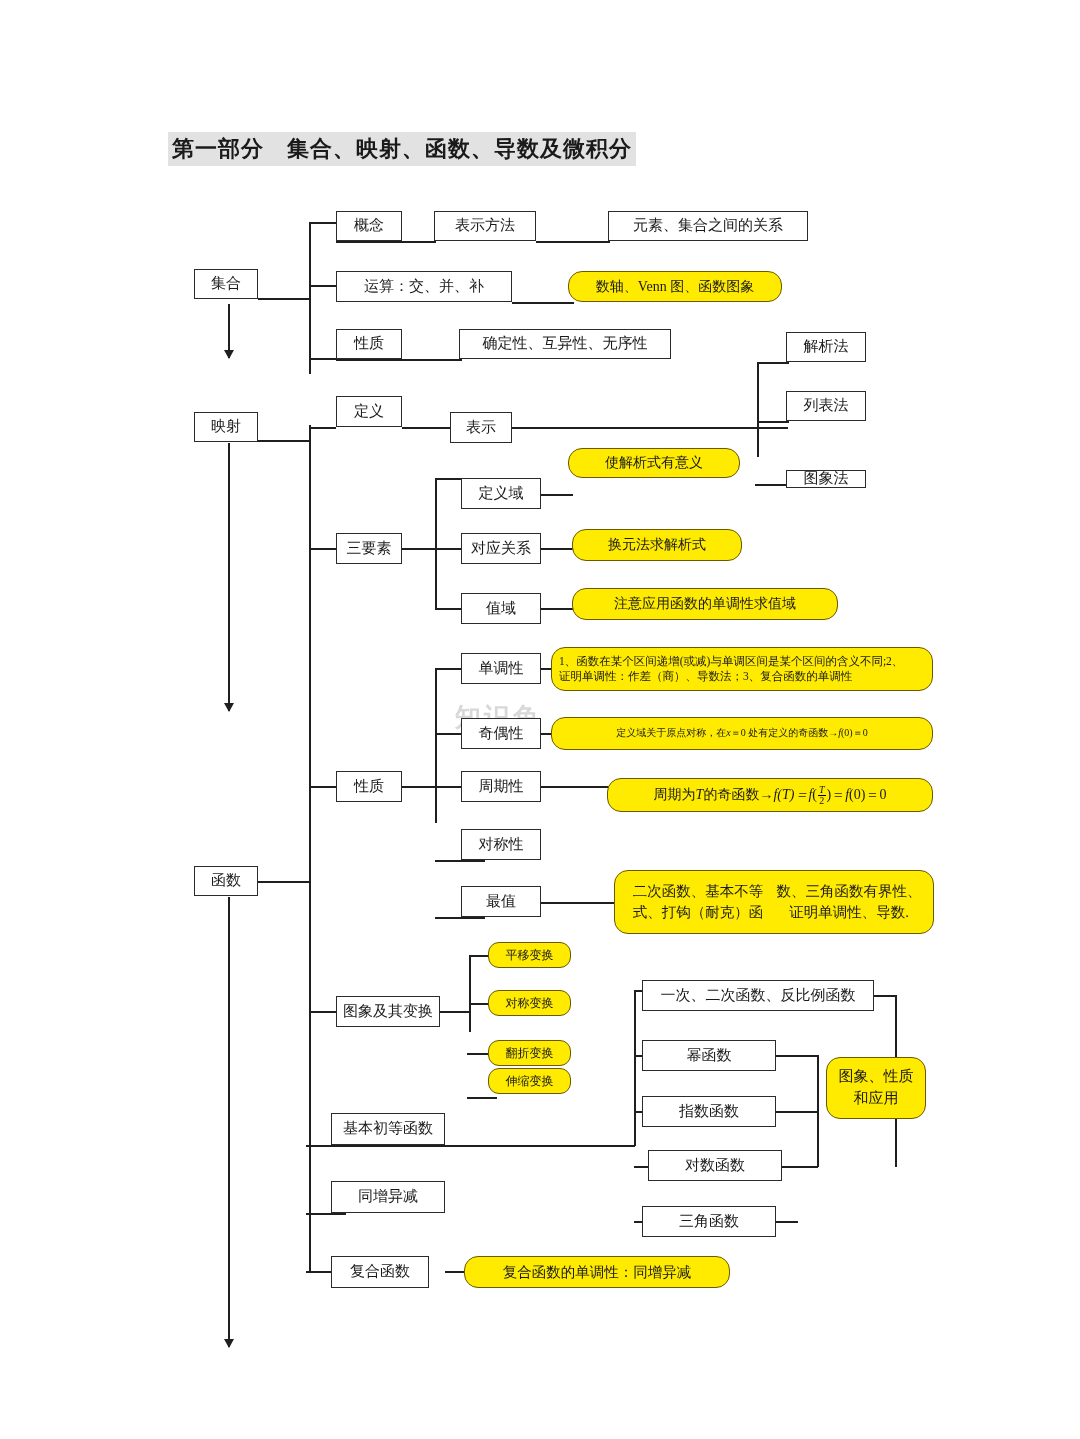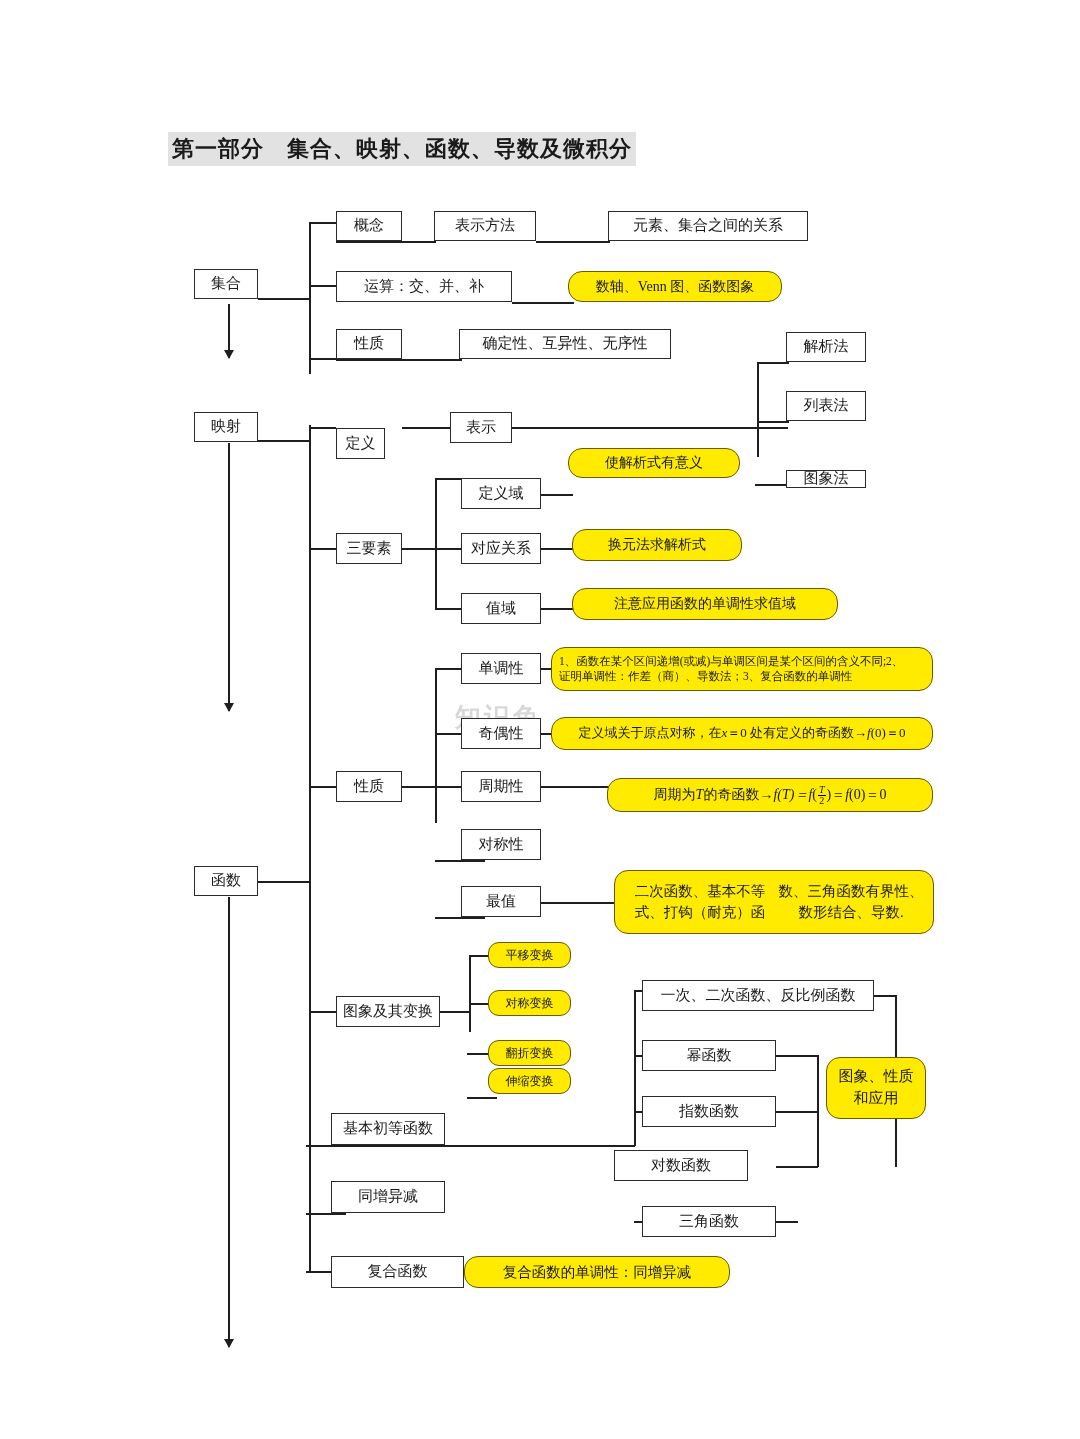--- a/index.html
+++ b/index.html
@@ -154,21 +154,21 @@
   <div class="ln h" style="left:309px;top:358px;width:27px;"></div>
   <div class="nd" style="left:336px;top:329px;width:66px;height:30px;">性质</div>
   <div class="ln h" style="left:336px;top:359px;width:126px;"></div>
   <div class="nd" style="left:459px;top:329px;width:212px;height:30px;">确定性、互异性、无序性</div>
 
   <div class="ln h" style="left:258px;top:440px;width:52px;"></div>
   <div class="ln v" style="left:309px;top:425px;height:847px;"></div>
   <div class="ln h" style="left:258px;top:881px;width:52px;"></div>
 
   <div class="ln h" style="left:309px;top:427px;width:27px;"></div>
-  <div class="nd" style="left:336px;top:428px;width:49px;height:31px;">定义</div>
+  <div class="nd" style="left:336px;top:396px;width:66px;height:31px;">定义</div>
   <div class="ln h" style="left:402px;top:427px;width:50px;"></div>
   <div class="nd" style="left:450px;top:412px;width:62px;height:31px;">表示</div>
 
   <div class="ln h" style="left:512px;top:427px;width:276px;"></div>
 
   <div class="ln v" style="left:757px;top:362px;height:95px;"></div>
 
   <div class="ln h" style="left:757px;top:362px;width:32px;"></div>
   <div class="nd" style="left:786px;top:332px;width:80px;height:30px;">解析法</div>
 
@@ -208,21 +208,21 @@
   <div class="nd" style="left:461px;top:653px;width:80px;height:31px;">单调性</div>
   <div class="ln h" style="left:541px;top:668px;width:14px;"></div>
   <div class="yl tiny multi" style="left:551px;top:647px;width:382px;height:44px;flex-direction:column;align-items:flex-start;justify-content:center;">
     <span>1、函数在某个区间递增(或减)与单调区间是某个区间的含义不同;2、</span>
     <span>证明单调性：作差（商）、导数法；3、复合函数的单调性</span>
   </div>
 
   <div class="ln h" style="left:435px;top:733px;width:27px;"></div>
   <div class="nd" style="left:461px;top:718px;width:80px;height:31px;">奇偶性</div>
   <div class="ln h" style="left:541px;top:733px;width:14px;"></div>
-  <div class="yl" style="left:551px;top:717px;width:382px;height:33px;font-size:13px;">
+  <div class="yl" style="left:551px;top:717px;width:382px;height:33px;font-size:10px;">
     <span>定义域关于原点对称，在</span>
       <span class="it">x</span>
       <span>＝0 处有定义的奇函数→</span>
       <span class="it">f</span>
       <span>(0)＝0</span>
   </div>
 
   <div class="ln h" style="left:435px;top:786px;width:27px;"></div>
   <div class="nd" style="left:461px;top:771px;width:80px;height:31px;">周期性</div>
   <div class="ln h" style="left:541px;top:786px;width:70px;"></div>
@@ -244,21 +244,21 @@
   </div>
 
   <div class="nd" style="left:461px;top:829px;width:80px;height:31px;">对称性</div>
   <div class="ln h" style="left:435px;top:860px;width:50px;"></div>
 
   <div class="nd" style="left:461px;top:886px;width:80px;height:31px;">最值</div>
   <div class="ln h" style="left:435px;top:917px;width:50px;"></div>
   <div class="ln h" style="left:541px;top:902px;width:78px;"></div>
   <div class="yl multi" style="left:614px;top:870px;width:320px;height:64px;flex-direction:row;font-size:14.5px;line-height:1.45;">
     <span>二次函数、基本不等式、打钩（耐克）函</span>
-    <span>数、三角函数有界性、数形结合、导数.</span>
+    <span>数、三角函数有界性、证明单调性、导数.</span>
   </div>
 
   <div class="ln h" style="left:309px;top:1011px;width:27px;"></div>
   <div class="nd" style="left:336px;top:996px;width:104px;height:31px;">图象及其变换</div>
   <div class="ln h" style="left:440px;top:1011px;width:30px;"></div>
   <div class="ln v" style="left:469px;top:955px;height:77px;"></div>
 
   <div class="ln h" style="left:469px;top:955px;width:22px;"></div>
   <div class="yl small" style="left:488px;top:942px;width:83px;height:26px;">平移变换</div>
 
@@ -278,21 +278,21 @@
   <div class="ln h" style="left:634px;top:990px;width:22px;"></div>
   <div class="nd" style="left:642px;top:980px;width:232px;height:31px;">一次、二次函数、反比例函数</div>
 
   <div class="ln h" style="left:634px;top:1055px;width:22px;"></div>
   <div class="nd" style="left:642px;top:1040px;width:134px;height:31px;">幂函数</div>
 
   <div class="ln h" style="left:634px;top:1111px;width:22px;"></div>
   <div class="nd" style="left:642px;top:1096px;width:134px;height:31px;">指数函数</div>
 
   <div class="ln h" style="left:634px;top:1166px;width:22px;"></div>
-  <div class="nd" style="left:614px;top:1150px;width:134px;height:31px;">对数函数</div>
+  <div class="nd" style="left:648px;top:1150px;width:134px;height:31px;">对数函数</div>
 
   <div class="ln h" style="left:634px;top:1221px;width:22px;"></div>
   <div class="nd" style="left:642px;top:1206px;width:134px;height:31px;">三角函数</div>
 
   <div class="ln h" style="left:874px;top:995px;width:22px;"></div>
   <div class="ln h" style="left:776px;top:1055px;width:42px;"></div>
   <div class="ln h" style="left:776px;top:1111px;width:42px;"></div>
   <div class="ln h" style="left:776px;top:1166px;width:42px;"></div>
   <div class="ln h" style="left:776px;top:1221px;width:22px;"></div>
   <div class="ln v" style="left:895px;top:995px;height:172px;"></div>
@@ -300,17 +300,17 @@
 
   <div class="yl multi" style="left:826px;top:1057px;width:100px;height:62px;flex-direction:column;font-size:15px;line-height:1.45;">
     <span>图象、性质</span>
     <span>和应用</span>
   </div>
 
   <div class="nd" style="left:331px;top:1181px;width:114px;height:32px;">同增异减</div>
   <div class="ln h" style="left:306px;top:1213px;width:40px;"></div>
 
   <div class="ln h" style="left:306px;top:1271px;width:27px;"></div>
-  <div class="nd" style="left:331px;top:1256px;width:133px;height:32px;">复合函数</div>
+  <div class="nd" style="left:331px;top:1256px;width:98px;height:32px;">复合函数</div>
   <div class="ln h" style="left:445px;top:1271px;width:22px;"></div>
   <div class="yl" style="left:464px;top:1256px;width:266px;height:32px;font-size:14.5px;">复合函数的单调性：同增异减</div>
 
 </div>
 
 </body></html>

